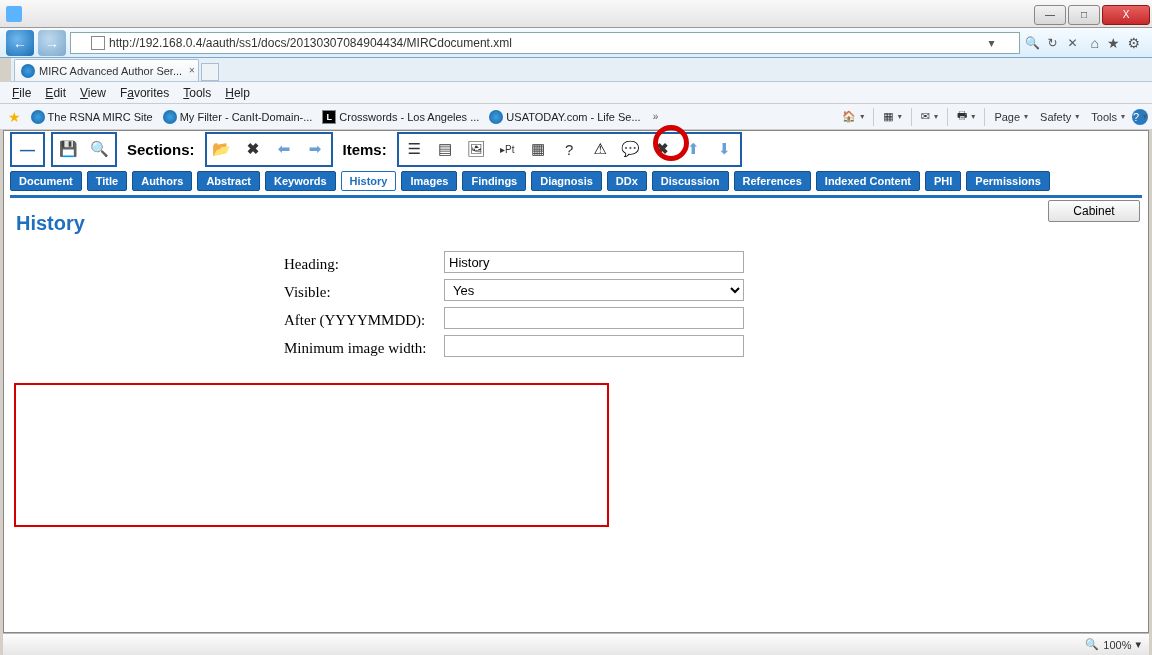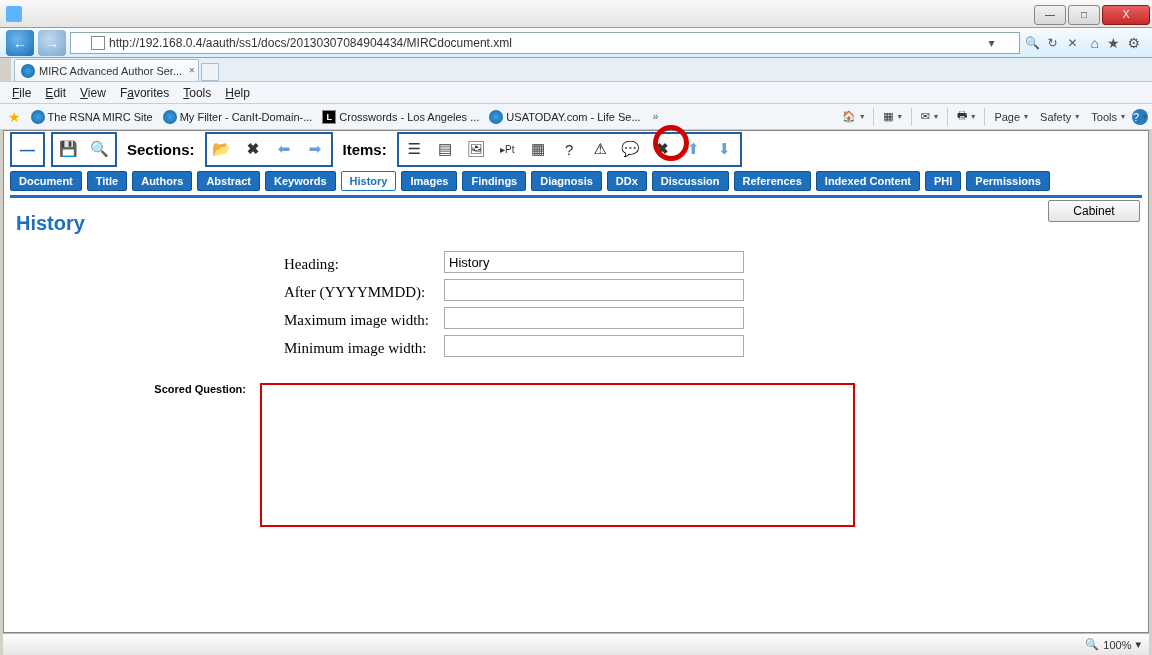--- a/index.html
+++ b/index.html
@@ -231,35 +231,34 @@
   <div class="page">
     <button class="cabinet">Cabinet</button>
     <div class="pagetitle">History</div>
 
     <div class="form">
       <div class="frow">
         <label>Heading:</label>
         <input value="History" style="">
       </div>
       <div class="frow">
+        <label>Visible:</label>
+        <select><option>Yes</option></select>
+      </div>
+      <div class="frow">
         <label>After (YYYYMMDD):</label>
         <input value="" style="">
       </div>
       <div class="frow">
-        <label>Maximum image width:</label>
-        <input value="" style="">
-      </div>
-      <div class="frow">
         <label>Minimum image width:</label>
         <input value="" style="">
       </div>
     </div>
 
     <div class="sq">
-      <label>Scored Question:</label>
       <textarea style=""></textarea>
     </div>
   </div>
 
 </div>
 
 <div class="status">
   <span>🔍</span>
   <span>100%</span>
   <span>▾</span>

